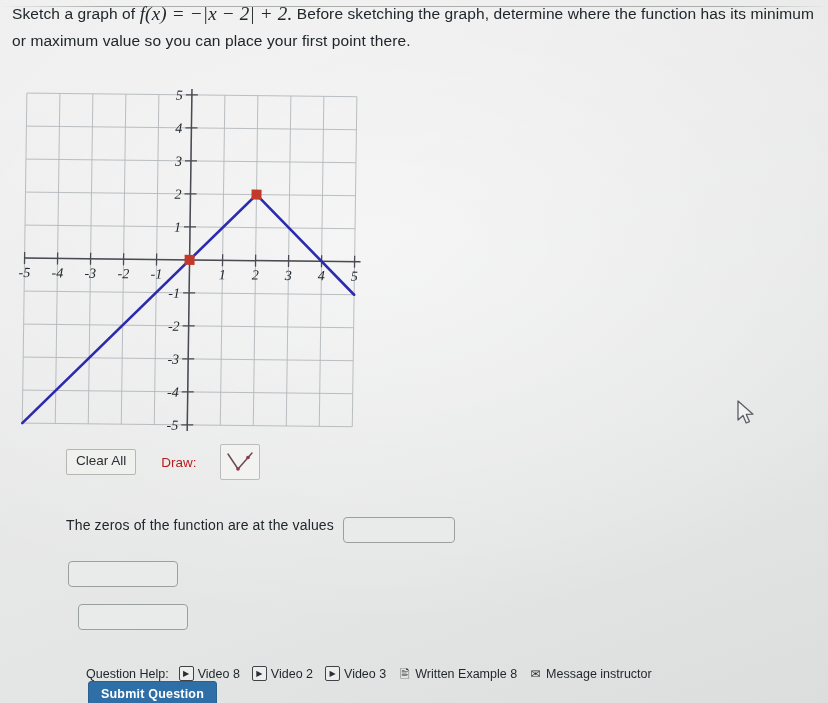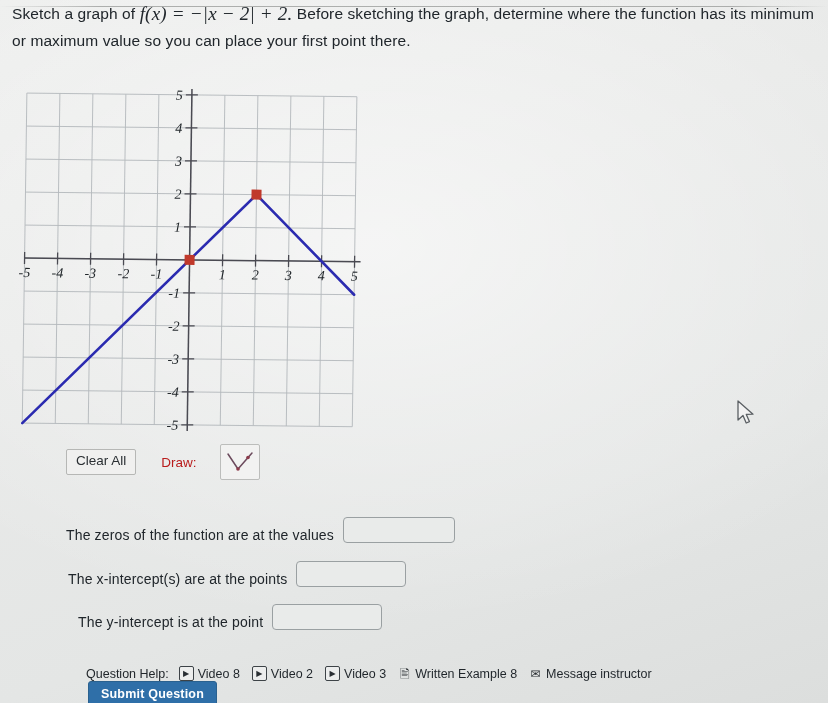--- a/index.html
+++ b/index.html
@@ -95,21 +95,21 @@
     display: flex;
     align-items: center;
     justify-content: center;
   }
 
   
   .answers { position: absolute; left: 0; top: 0; width: 828px; }
   .ans-row {
     position: absolute;
     display: flex;
-    align-items: flex-end;
+    align-items: flex-start;
     gap: 9px;
     font-size: 14px;
     color: #20262b;
     letter-spacing: 0.15px;
   }
   .ans-row.r1 { left: 66px; top: 517px; }
   .ans-row.r2 { left: 68px; top: 561px; }
   .ans-row.r3 { left: 78px; top: 604px; }
   .ans-input {
     background: #e9ebea;
@@ -324,26 +324,24 @@
   </div>
 
   <div class="answers">
 
     <div class="ans-row r1">
       <span>The zeros of the function are at the values</span>
       <input class="ans-input w1" type="text" placeholder="" style="">
     </div>
 
     <div class="ans-row r2">
-      <span>The x-intercept(s) are at the points</span>
       <input class="ans-input w2" type="text" placeholder="" style="">
     </div>
 
     <div class="ans-row r3">
-      <span>The y-intercept is at the point</span>
       <input class="ans-input w3" type="text" placeholder="" style="">
     </div>
   </div>
 
   <div class="qhelp">
     <span class="qhelp-label">Question Help:</span>
 
     <a class="help-item" href="#">
       <span class="glyph-box">▶</span>
       <span>Video 8</span>

